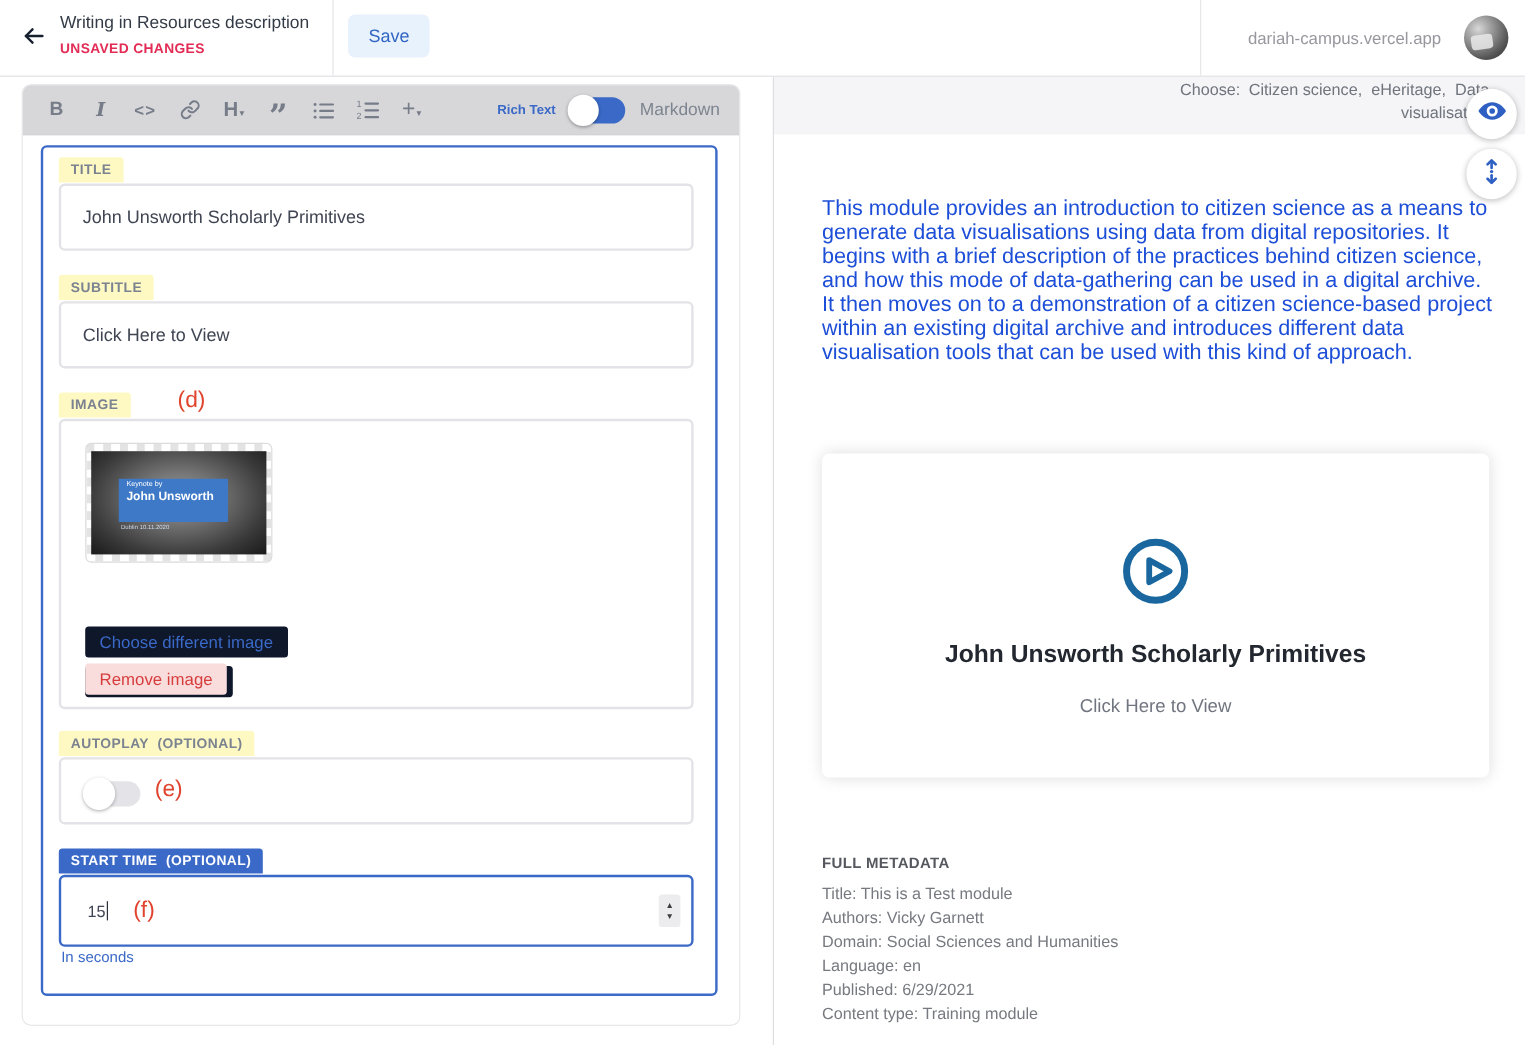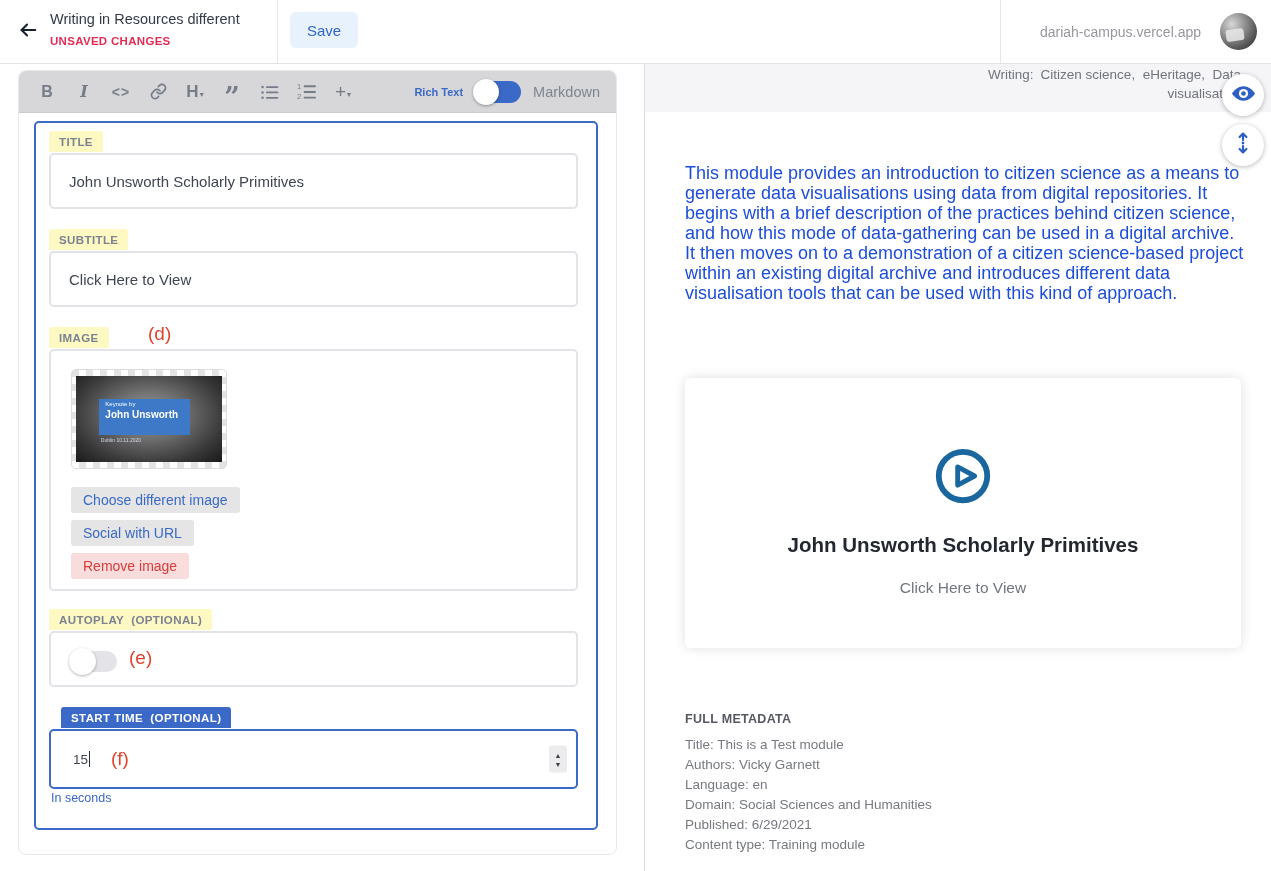--- a/index.html
+++ b/index.html
@@ -73,21 +73,21 @@
     background:repeating-conic-gradient(#ffffff 0 90deg,#e3e3e3 0 180deg) 0 0/14px 14px; }
   #thumb-img { position:relative; width:100%; height:100%; overflow:hidden;
     background:radial-gradient(ellipse at 50% 45%, #999 0%, #777 30%, #3a3a3a 72%, #191919 100%); }
   #thumb-bluebox { position:absolute; left:16%; top:27%; width:62%; height:42%;
     background:#3d79c6; color:#fff; padding:2px 6px; }
   #thumb-line1 { font-size:6px; }
   #thumb-line2 { font-size:10px; font-weight:700; margin-top:2px; }
   #thumb-line3 { position:absolute; left:17%; top:71%; font-size:5px; color:#cfd8e8; }
   .img-action { position:absolute; left:20px; display:inline-block; font-size:14px; font-weight:500;
     padding:5px 12px; border-radius:3px; cursor:pointer; white-space:nowrap; }
-  .img-action.blue { background:#e5e5e5; color:#3a69c7; }
+  .img-action.blue { background:#0f172a; color:#3a69c7;margin-top:35px; }
   .img-action.red  { background:#f9dcdc; color:#d63c3c; }
 
   #autoplay-box { position:absolute; left:13px; top:508px; width:529px; height:56px;
     border:2px solid #e3e3e7; border-radius:5px; }
   #autoplay-toggle { position:absolute; left:20px; top:18px; width:46px; height:21px;
     background:#e3e3e8; border-radius:11px; cursor:pointer; }
   #autoplay-toggle .knob { position:absolute; left:-2px; top:-3px; width:27px; height:27px;
     background:#fff; border-radius:50%; box-shadow:0 1px 3px rgba(0,0,0,.3); }
 
   #start-input { top:606px; height:60px; border-color:#3a69c7; font-size:13.5px; padding-left:22px; }
@@ -123,21 +123,21 @@
 
 <div id="topbar">
   <div id="back-btn">
     <span>
       <svg width="22" height="22" viewBox="0 0 24 24" fill="none" stroke="#16202e" stroke-width="2.2" stroke-linecap="round" stroke-linejoin="round">
           <path d="M20 12H5"></path>
           <path d="M11 6l-6 6 6 6"></path>
         </svg>
     </span>
   </div>
-  <div id="tb-title">Writing in Resources different</div>
+  <div id="tb-title">Writing in Resources description</div>
   <div id="tb-status">UNSAVED CHANGES</div>
   <div class="tb-divider" style="left:277px"></div>
   <button id="save-btn">Save</button>
   <div class="tb-divider" style="left:1000px"></div>
   <div id="site-name">dariah-campus.vercel.app</div>
   <div id="avatar"></div>
 </div>
 
 <div id="left-pane">
   <div id="editor-panel">
@@ -211,42 +211,42 @@
       </div>
 
       <span class="field-tab" style="left:13px; top:486px">AUTOPLAY  (OPTIONAL)</span>
       <div id="autoplay-box">
         <div id="autoplay-toggle">
             <div class="knob"></div>
           </div>
         <span class="annot" style="left:78px; top:14px">(e)</span>
       </div>
 
-      <span class="field-tab active" style="left:25px; top:584px">START TIME  (OPTIONAL)</span>
+      <span class="field-tab active" style="left:13px; top:584px">START TIME  (OPTIONAL)</span>
       <div class="field-input" id="start-input">
         <span>15</span>
         <span id="text-caret"></span>
         <span class="annot" style="left:60px; top:17px">(f)</span>
         <div id="spinner">
           <span>▲</span>
           <span>▼</span>
         </div>
       </div>
       <div id="start-hint">In seconds</div>
 
     </div>
   </div>
 </div>
 
 <div id="pane-divider"></div>
 
 <div id="right-pane">
   <div id="topics-band"></div>
   <div id="topics-block">
-    <span id="topics-label">Writing:</span><span><span class="topic">Citizen science</span><span class="topic">eHeritage</span><span class="topic">Data visualisation</span></span>
+    <span id="topics-label">Choose:</span><span><span class="topic">Citizen science</span><span class="topic">eHeritage</span><span class="topic">Data visualisation</span></span>
   </div>
 
   <div class="float-btn" style="top:10px">
     <span>
       <svg width="27" height="27" viewBox="0 0 24 24">
           <path fill="#2e5fc3" d="M12 5.5c-5.2 0-9.1 4.4-10.2 6.5 1.1 2.1 5 6.5 10.2 6.5s9.1-4.4 10.2-6.5C21.1 9.9 17.2 5.5 12 5.5z"></path>
           <circle cx="12" cy="12" r="4.1" fill="#fff"></circle>
           <circle cx="12" cy="12" r="2.1" fill="#2e5fc3"></circle>
         </svg>
     </span>
@@ -273,18 +273,18 @@
         </svg>
     </div>
     <div id="card-title">John Unsworth Scholarly Primitives</div>
     <div id="card-subtitle">Click Here to View</div>
   </div>
 
   <div id="meta-heading">FULL METADATA</div>
   <div id="meta-list">
       <div class="meta-line">Title: This is a Test module</div>
       <div class="meta-line">Authors: Vicky Garnett</div>
+      <div class="meta-line">Domain: Social Sciences and Humanities</div>
       <div class="meta-line">Language: en</div>
-      <div class="meta-line">Domain: Social Sciences and Humanities</div>
       <div class="meta-line">Published: 6/29/2021</div>
       <div class="meta-line">Content type: Training module</div>
     </div>
 </div>
 
 </body></html>

